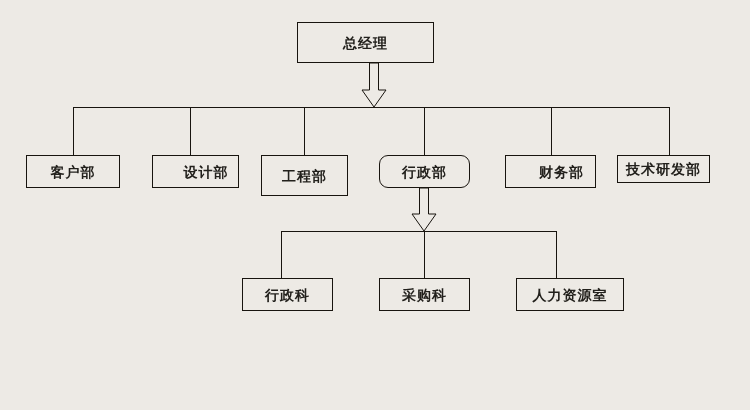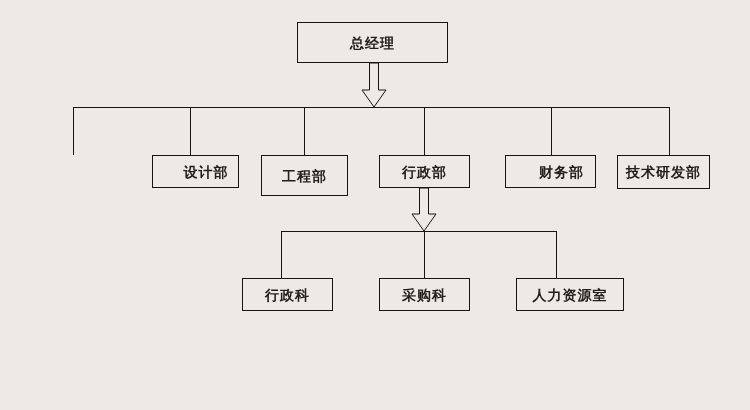--- a/index.html
+++ b/index.html
@@ -52,50 +52,53 @@
     stroke: #18140f;
     stroke-width: 1;
     stroke-linejoin: miter;
   }
 </style>
 </head>
 <body>
 
 <div id="org-chart">
 
-  <div class="node-box" style="left:297px; top:22px; width:151px; height:41px;">
+  <div class="node-box" style="left:297px; top:22px; width:137px; height:41px;">
     <span>总经理</span>
   </div>
 
   <svg class="block-arrow" style="left:360px; top:63px;" width="28" height="45" viewBox="0 0 28 45">
     <polygon points="9.5,0 18.5,0 18.5,27 26,27 14,44 2,27 9.5,27"></polygon>
   </svg>
 
   <div class="connector h-line" style="left:73px; top:107px; width:597px;"></div>
 
   <div class="connector v-line" style="left:73px; top:107px; height:48px;"></div>
   <div class="connector v-line" style="left:190px; top:107px; height:48px;"></div>
   <div class="connector v-line" style="left:304px; top:107px; height:48px;"></div>
   <div class="connector v-line" style="left:424px; top:107px; height:48px;"></div>
   <div class="connector v-line" style="left:551px; top:107px; height:48px;"></div>
   <div class="connector v-line" style="left:669px; top:107px; height:48px;"></div>
 
+  <div class="node-box" style="left:26px; top:155px; width:94px; height:33px;">
+    <span>客户部</span>
+  </div>
   <div class="node-box" style="left:152px; top:155px; width:87px; height:33px;padding-left:21px;">
     <span>设计部</span>
   </div>
   <div class="node-box" style="left:261px; top:155px; width:87px; height:41px;">
     <span>工程部</span>
   </div>
-  <div class="node-box" style="left:379px; top:155px; width:91px; height:33px;">
+  <div class="node-box" style="left:379px; top:155px; width:91px; height:33px;border-radius:9px;">
     <span>行政部</span>
   </div>
   <div class="node-box" style="left:505px; top:155px; width:91px; height:33px;padding-left:22px;">
     <span>财务部</span>
   </div>
-  <div class="node-box" style="left:617px; top:155px; width:93px; height:34px;justify-content:center;">
+  <div class="node-box" style="left:617px; top:155px; width:93px; height:28px;justify-content:center;">
     <span>技术研发部</span>
   </div>
 
   <svg class="block-arrow" style="left:410px; top:188px;" width="28" height="44" viewBox="0 0 28 44">
     <polygon points="9.5,0 18.5,0 18.5,26 26,26 14,43 2,26 9.5,26"></polygon>
   </svg>
 
   <div class="connector h-line" style="left:281px; top:231px; width:276px;"></div>
 
   <div class="connector v-line" style="left:281px; top:231px; height:47px;"></div>

